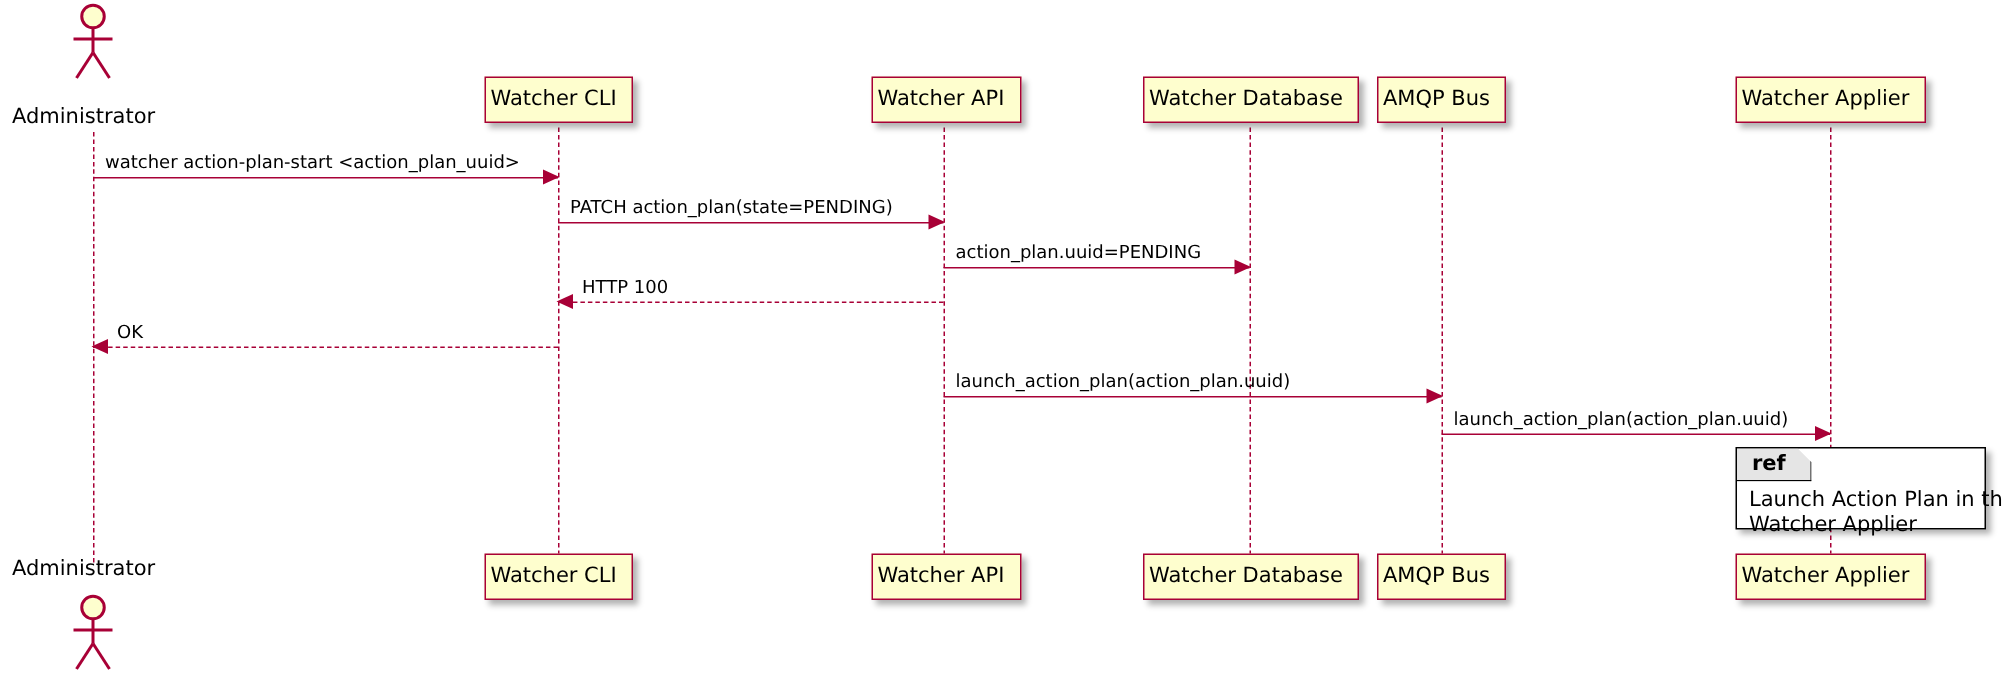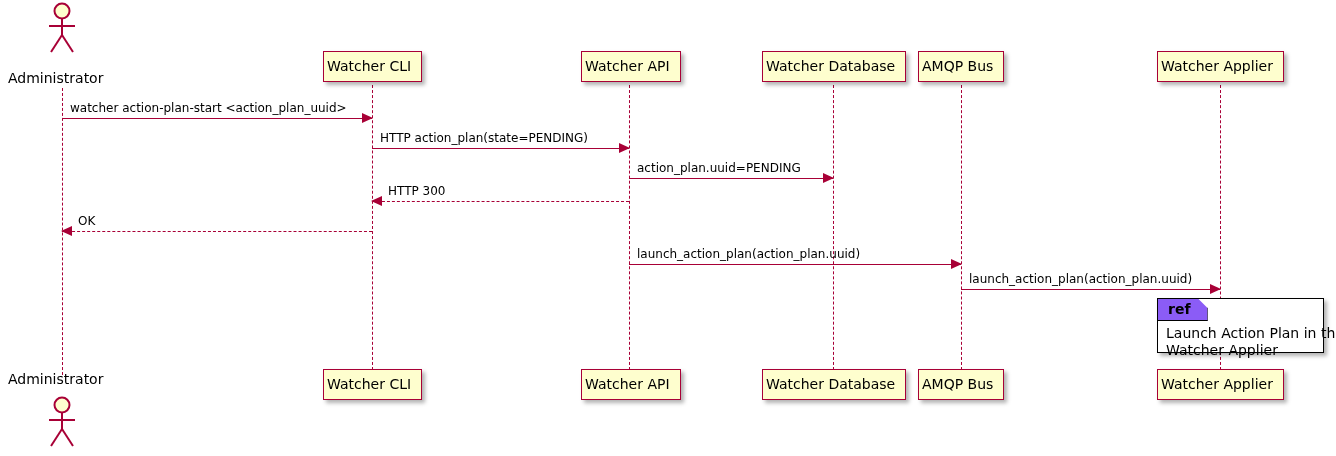--- a/index.html
+++ b/index.html
@@ -104,21 +104,21 @@
     background: #FFFFFF;
     border: 1.5px solid #000000;
     box-shadow: 3px 3px 4px rgba(0,0,0,0.30);
     z-index: 5;
   }
   .ref-tab {
     position: absolute;
     left: 0;
     top: 0;
     box-sizing: border-box;
-    background: #8b5cf6;
+    background: #e5e5e5;
     border-right: 1.5px solid #000000;
     border-bottom: 1.5px solid #000000;
     font-size: 14px;
     font-weight: bold;
     color: #000000;
     padding: 3px 16px 4px 10px;
     line-height: 1;
     clip-path: polygon(0 0, calc(100% - 9px) 0, 100% 9px, 100% 100%, 0 100%);
   }
   .ref-body {
@@ -196,33 +196,33 @@
 
   <div class="msg" style="left:62px; top:118px; width:310px;">
     <div class="line"></div>
     <div class="head right"></div>
     <div class="label">watcher action-plan-start &lt;action_plan_uuid&gt;</div>
   </div>
 
   <div class="msg" style="left:372px; top:148px; width:257px;">
     <div class="line"></div>
     <div class="head right"></div>
-    <div class="label">HTTP action_plan(state=PENDING)</div>
+    <div class="label">PATCH action_plan(state=PENDING)</div>
   </div>
 
   <div class="msg" style="left:629px; top:178px; width:204px;">
     <div class="line"></div>
     <div class="head right"></div>
     <div class="label">action_plan.uuid=PENDING</div>
   </div>
 
   <div class="msg dashed" style="left:372px; top:201px; width:257px;">
     <div class="line"></div>
     <div class="head left"></div>
-    <div class="label" style="left:16px;">HTTP 300</div>
+    <div class="label" style="left:16px;">HTTP 100</div>
   </div>
 
   <div class="msg dashed" style="left:62px; top:231px; width:310px;">
     <div class="line"></div>
     <div class="head left"></div>
     <div class="label" style="left:16px;text-align:right;">OK</div>
   </div>
 
   <div class="msg" style="left:629px; top:264px; width:332px;">
     <div class="line"></div>

